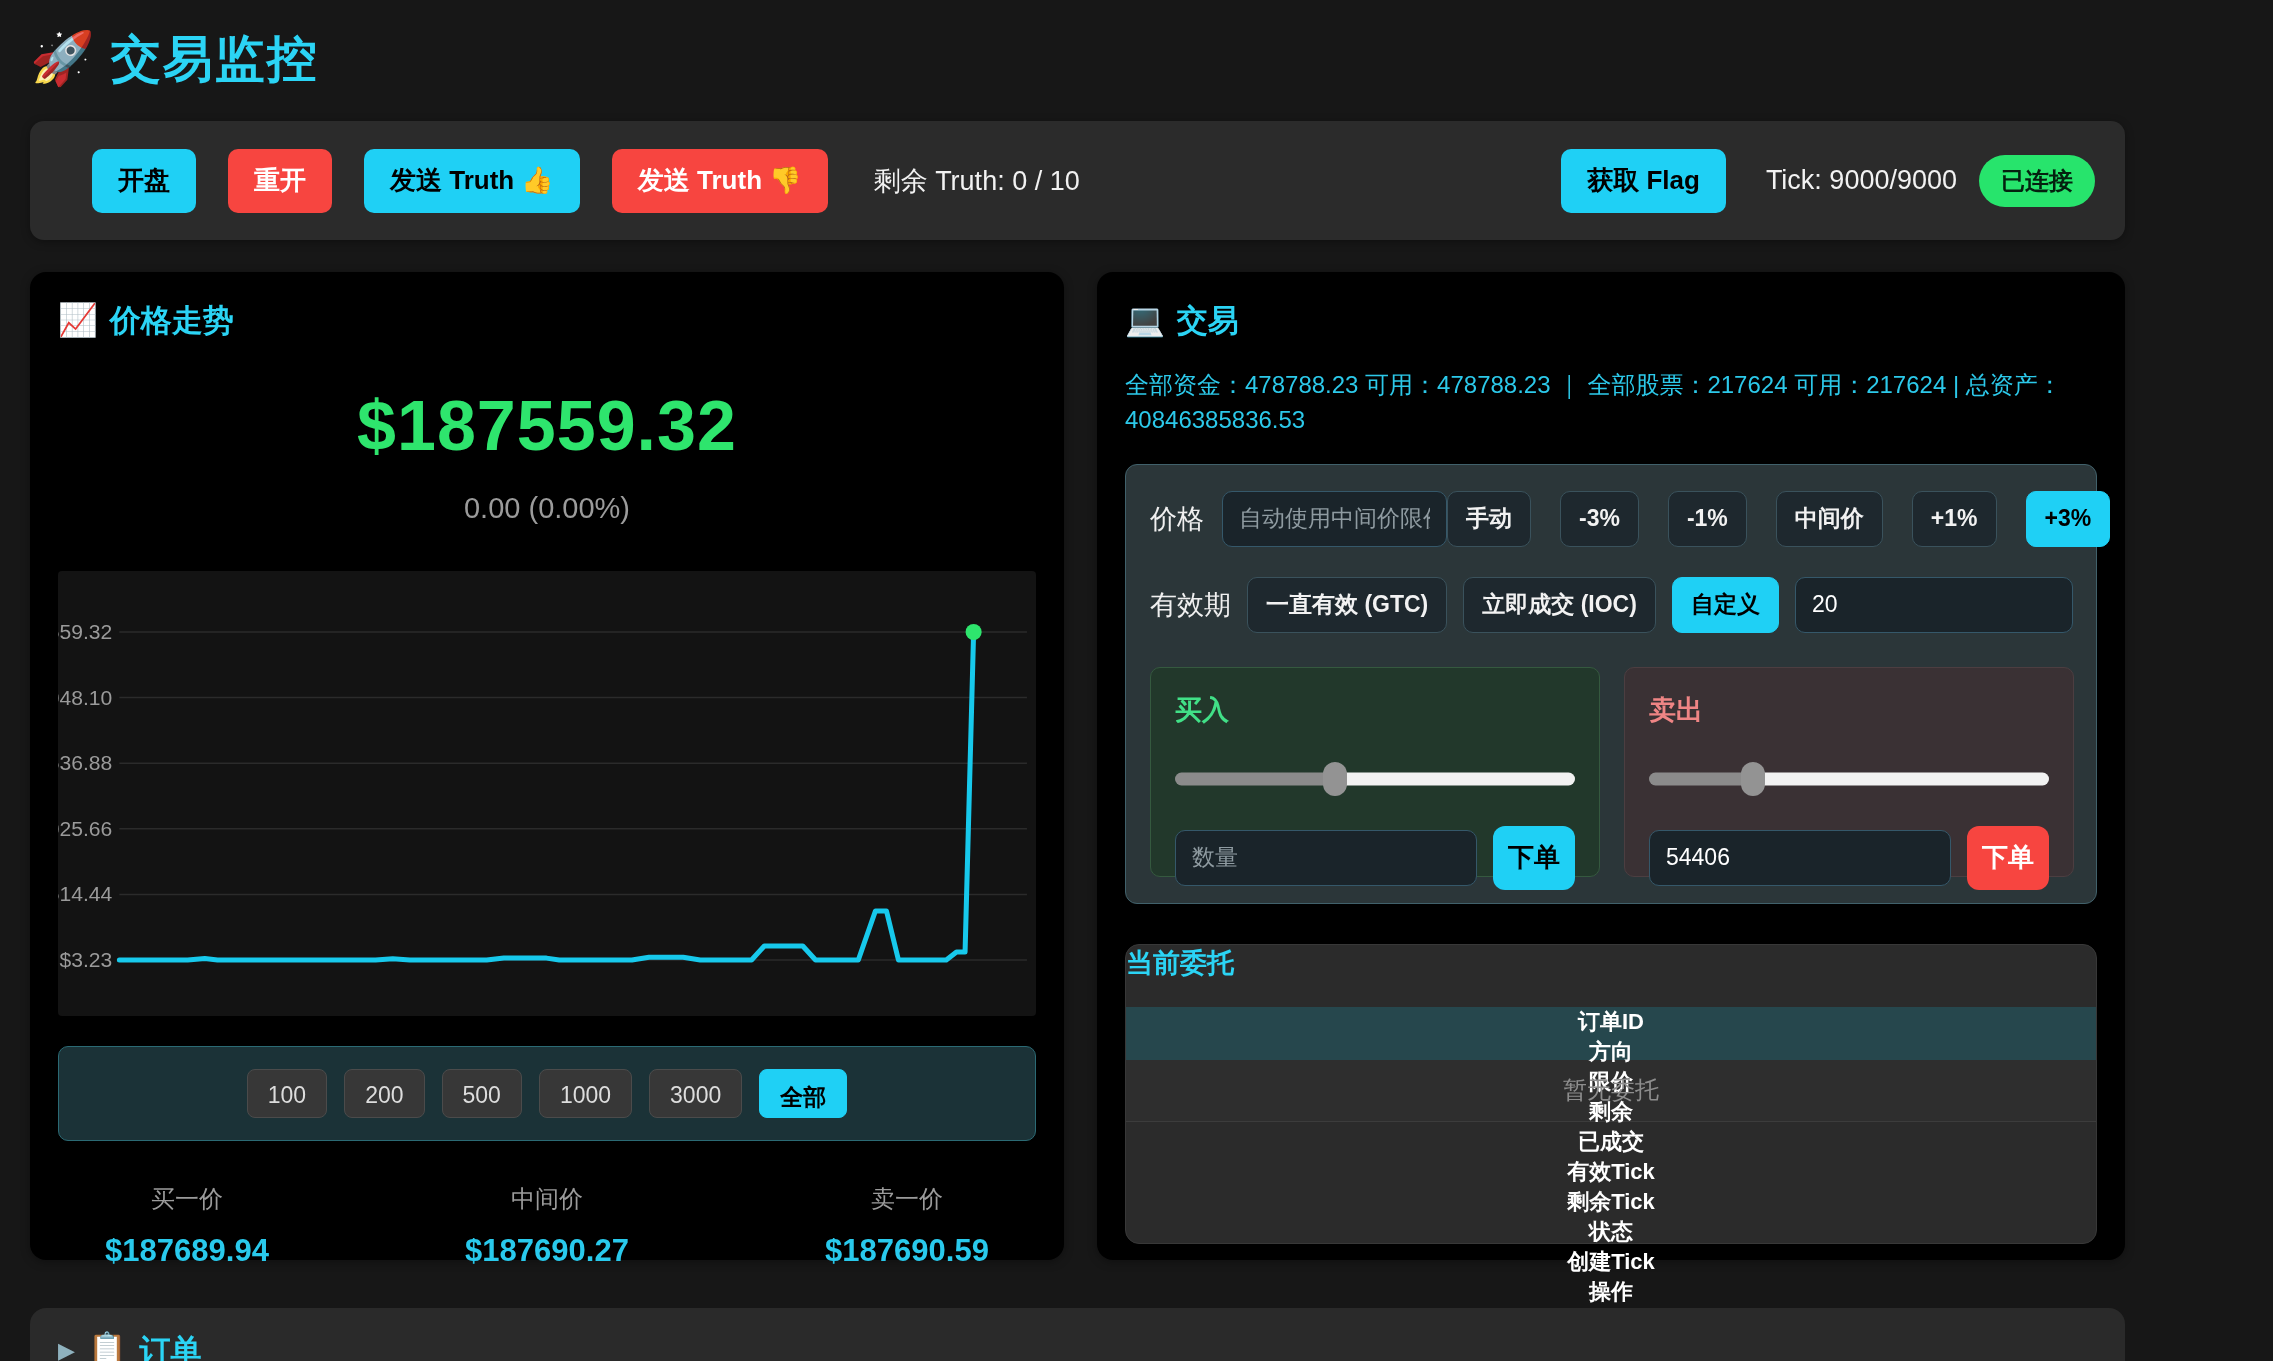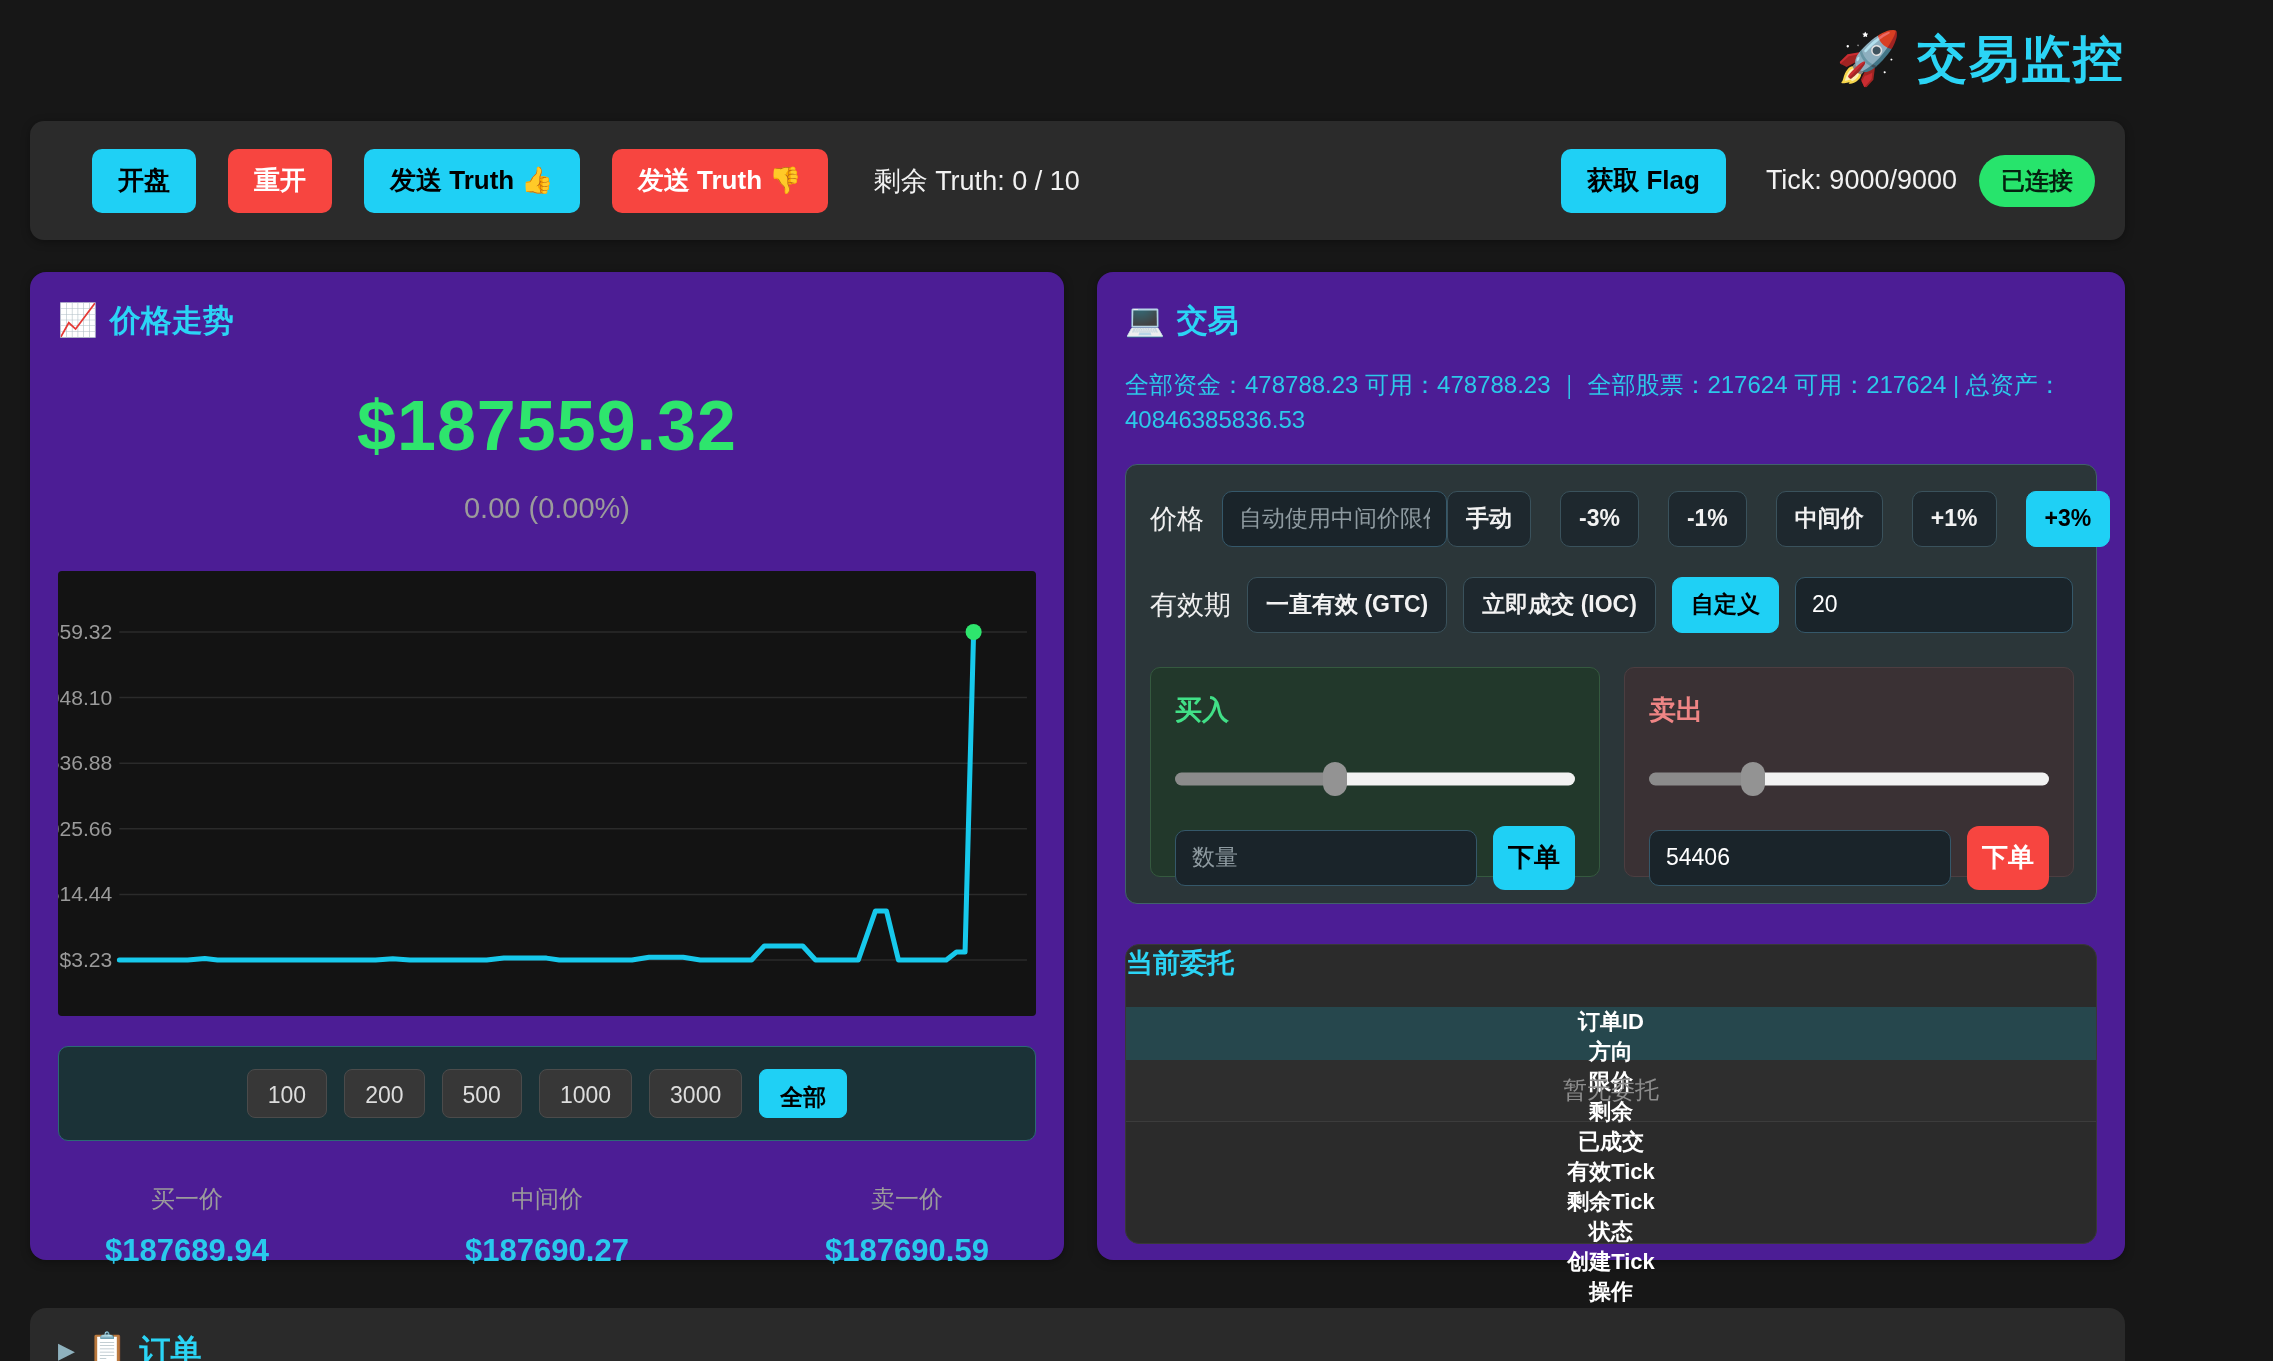--- a/index.html
+++ b/index.html
@@ -7,21 +7,21 @@
   body {
     background:#171717;
     font-family:"Liberation Sans","DejaVu Sans",sans-serif;
     color:#e8e8e8;
     overflow:hidden;
   }
   .container { width:2095px; margin-left:30px; }
 
   
   h1.page-title {
-    text-align:right; font-size:50px; font-weight:800;
+    text-align:left; font-size:50px; font-weight:800;
     color:#2bd4f5; padding-top:26px; letter-spacing:2px;
   }
   h1.page-title .emoji { font-size:52px; margin-right:14px; }
 
   
   .toolbar {
     margin-top:28px; background:#2b2b2b; border-radius:14px;
     height:119px; display:flex; align-items:center; padding:0 30px;
     box-shadow:0 2px 8px rgba(0,0,0,.35);
   }
@@ -43,21 +43,21 @@
   .btn-flag { margin-left:0; }
   .tick-counter { margin-left:40px; font-size:27px; color:#f2f2f2; white-space:nowrap; }
   .status-pill {
     margin-left:22px; background:#27e46c; color:#04210f; font-weight:800;
     font-size:24px; padding:10px 22px; border-radius:26px; white-space:nowrap;
   }
 
   
   .main { display:flex; gap:33px; margin-top:32px; height:988px; }
   .panel {
-    background:#4c1d95; border-radius:16px; padding:28px;
+    background:#000000; border-radius:16px; padding:28px;
     box-shadow:0 2px 10px rgba(0,0,0,.35);
   }
   .panel-left  { width:1034px; }
   .panel-right { width:1028px; }
   .panel-title { font-size:31px; font-weight:800; color:#2bd4f5; }
   .panel-title .emoji { font-size:32px; margin-right:12px; }
 
   
   .big-price { margin-top:44px; text-align:center; font-size:70px; font-weight:800; color:#2ee56d; letter-spacing:1px; }
   .price-change { margin-top:26px; text-align:center; font-size:29px; color:#9b9b9b; }

